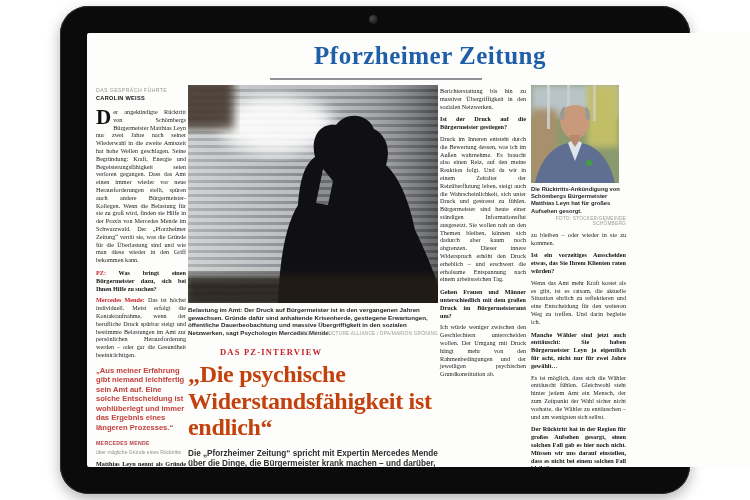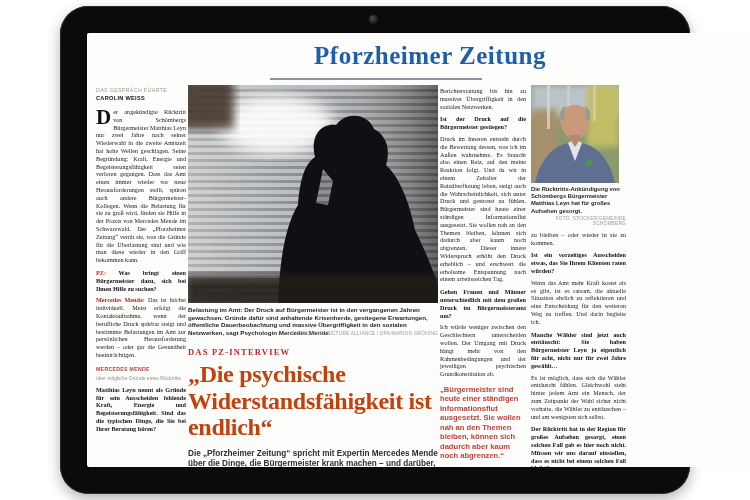--- a/index.html
+++ b/index.html
@@ -35,21 +35,21 @@
           letter-spacing:.3px;}
   
   .centerblock{position:absolute;left:101px;top:52px;width:250px;}
   .photo{display:block;width:250px;height:218px;}
   .cap-wrap{position:relative;margin-top:3px;min-height:23px;}
   .caption{font:bold 6.2px/7.6px "Liberation Sans",sans-serif;color:#262626;margin:0;
            padding-right:0;}
   .credit{font:4.8px "Liberation Sans",sans-serif;color:#9a9a9a;letter-spacing:.2px;}
   .cap-credit{position:absolute;right:0;bottom:0;}
   .kicker-red{display:block;margin-top:11px;font:bold 8.5px "Liberation Serif",serif;
-              color:#c5232b;letter-spacing:1.2px;}
+              color:#c5232b;letter-spacing:1.2px;margin-left:32px;}
   h1.headline{font:bold 24px/26.5px "Liberation Serif",serif;color:#c2410c;margin:4px 0 0 0;
               letter-spacing:-.3px;}
   .subhead{font:bold 8.2px/10.4px "Liberation Sans",sans-serif;color:#2e2e2e;margin-top:8px;}
   
   .portrait{display:block;width:88px;height:98px;}
   .pcap{font:bold 5.8px/7.2px "Liberation Sans",sans-serif;color:#262626;margin:3px 0 1px 0;}
   .pcredit{display:block;text-align:right;margin-bottom:5px;}
   
   .col1{left:9px;top:54px;width:90px;}
   .col3{left:353px;top:54px;width:86px;}
@@ -66,20 +66,21 @@
 
       <div class="masthead">Pforzheimer Zeitung</div>
       <div class="masthead-rule"></div>
 
       <div class="col col1">
         <div class="kicker-gray">DAS GESPRÄCH FÜHRTE</div>
         <div class="byline">CAROLIN WEISS</div>
         <p class="body"><span class="dropcap">D</span><span>er angekündigte Rücktritt von Schömbergs Bürgermeister Matthias Leyn nur zwei Jahre nach seiner Wiederwahl in die zweite Amtszeit hat hohe Wellen geschlagen. Seine Begründung: Kraft, Energie und Begeisterungsfähigkeit seien verloren gegangen. Dass das Amt einen immer wieder vor neue Herausforderungen stellt, spüren auch andere Bürgermeister-Kollegen. Wenn die Belastung für sie zu groß wird, finden sie Hilfe in der Praxis von Mercedes Mende im Schwarzwald. Der „Pforzheimer Zeitung“ verrät sie, was die Gründe für die Überlastung sind und wie man diese wieder in den Griff bekommen kann.</span></p>
         <p class="body q"><span class="red">PZ:</span><span> Was bringt einen Bürgermeister dazu, sich bei Ihnen Hilfe zu suchen?</span></p>
         <p class="body"><span class="red">Mercedes Mende:</span><span> Das ist höchst individuell. Meist erfolgt die Kontaktaufnahme, wenn der berufliche Druck spürbar steigt und bestimmte Belastungen im Amt zur persönlichen Herausforderung werden – oder gar die Gesundheit beeinträchtigen.</span></p>
+        <div class="pullquote">„Aus meiner Erfahrung gibt niemand leichtfertig sein Amt auf. Eine solche Entscheidung ist wohlüberlegt und immer das Ergebnis eines längeren Prozesses.“</div>
         <div class="attrib">
           <span class="attrib-name">MERCEDES MENDE</span><br>
           <span class="attrib-role">über mögliche Gründe eines Rücktritts</span>
         </div>
         <p class="body q">Matthias Leyn nennt als Gründe für sein Ausscheiden fehlende Kraft, Energie und Begeisterungsfähigkeit. Sind das die typischen Dinge, die Sie bei Ihrer Beratung hören?</p>
 
       </div>
 
       <div class="centerblock">
 
@@ -119,21 +120,20 @@
         <h1 class="headline">„Die psychische Widerstandsfähigkeit ist endlich“</h1>
         <p class="subhead">Die „Pforzheimer Zeitung“ spricht mit Expertin Mercedes Mende über die Dinge, die Bürgermeister krank machen – und darüber, wie die Psychologin ihnen helfen kann</p>
       </div>
 
       <div class="col col3">
         <p class="body">Berichterstattung bis hin zu massiver Übergriffigkeit in den sozialen Netzwerken.</p>
         <p class="body q">Ist der Druck auf die Bürgermeister gestiegen?</p>
         <p class="body">Druck im Inneren entsteht durch die Bewertung dessen, was ich im Außen wahrnehme. Es braucht also einen Reiz, auf den meine Reaktion folgt. Und da wir in einem Zeitalter der Reizüberflutung leben, steigt auch die Wahrscheinlichkeit, sich unter Druck und gestresst zu fühlen. Bürgermeister sind heute einer ständigen Informationsflut ausgesetzt. Sie wollen nah an den Themen bleiben, können sich dadurch aber kaum noch abgrenzen. Dieser innere Widerspruch erhöht den Druck erheblich – und erschwert die erholsame Entspannung nach einem arbeitsreichen Tag.</p>
         <p class="body q">Gehen Frauen und Männer unterschiedlich mit dem großen Druck im Bürgermeisteramt um?</p>
         <p class="body">Ich würde weniger zwischen den Geschlechtern unterscheiden wollen. Der Umgang mit Druck hängt mehr von den Rahmenbedingungen und der jeweiligen psychischen Grundkonstitution ab.</p>
-        <div class="pullquote">„Bürgermeister sind heute einer ständigen Informationsflut ausgesetzt. Sie wollen nah an den Themen bleiben, können sich dadurch aber kaum noch abgrenzen.“</div>
         <div class="attrib">
           
         </div>
 
       </div>
 
       <div class="col col4">
 
         <svg class="portrait" viewBox="0 0 88 98">
           <defs>

